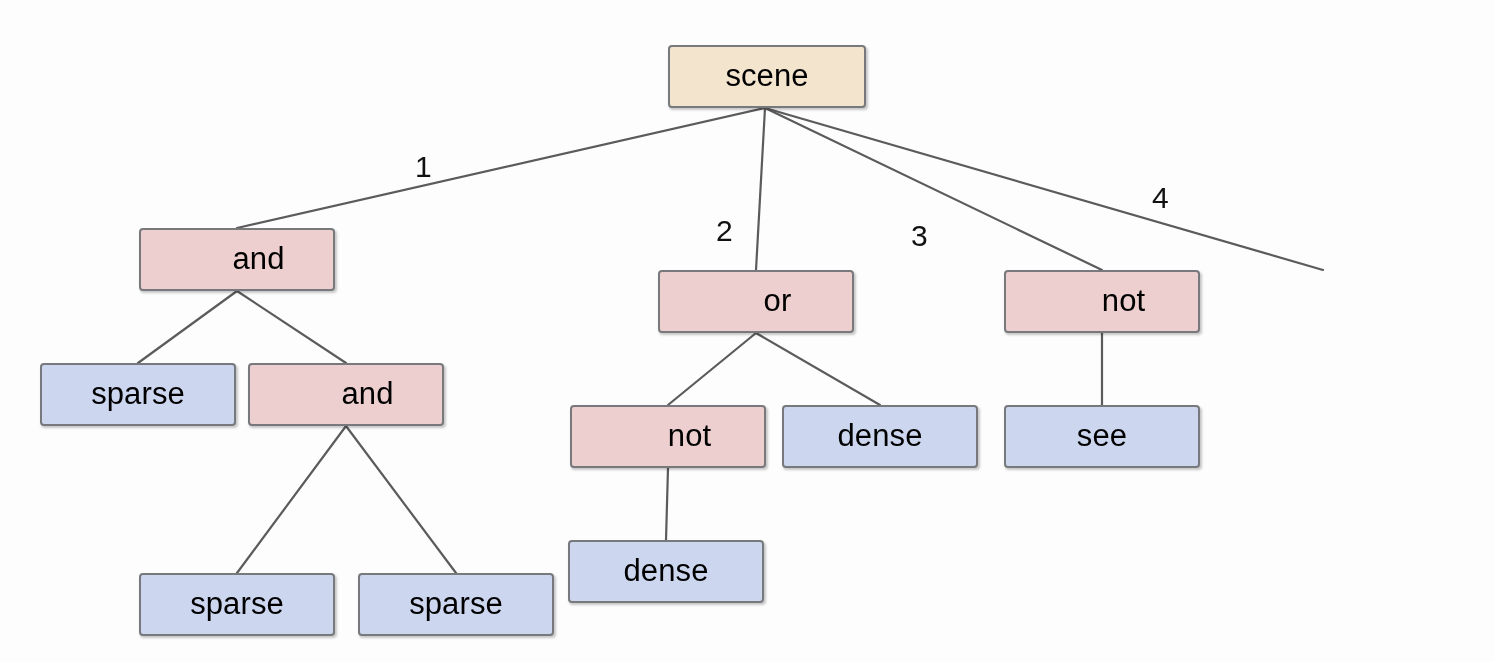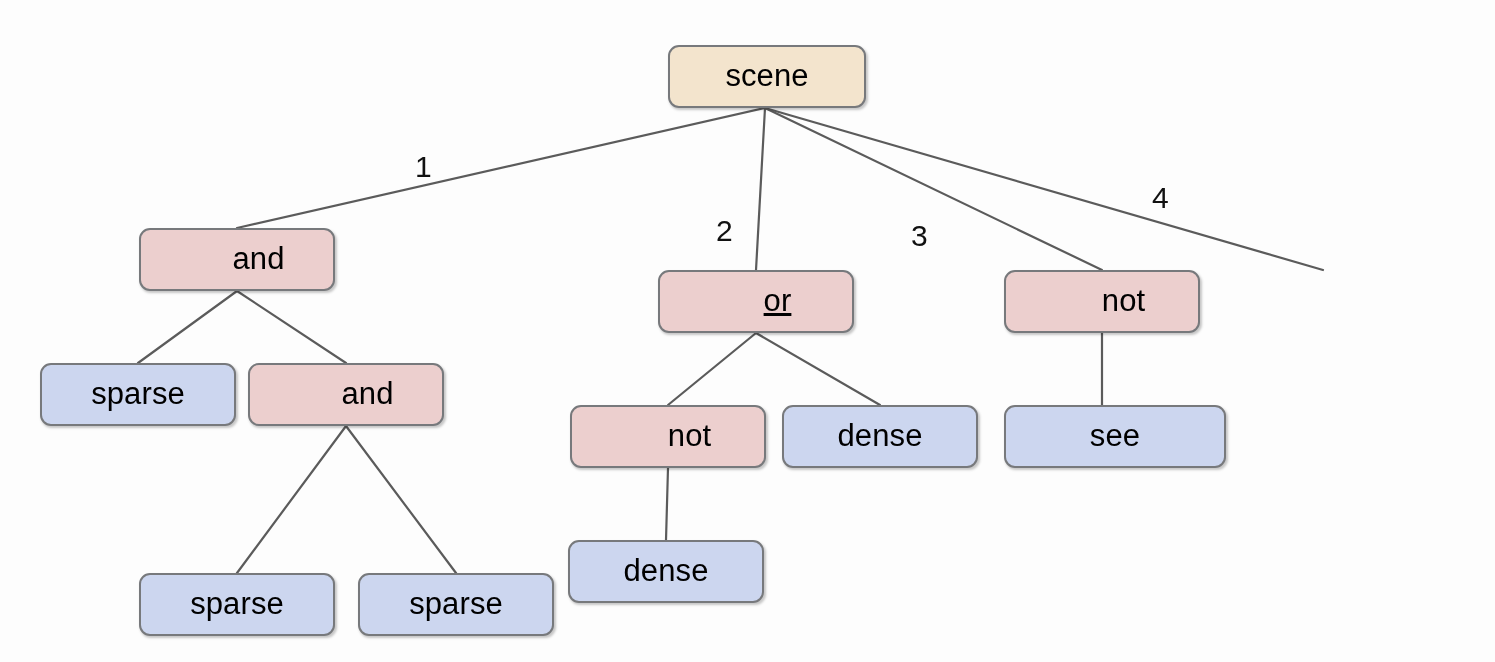--- a/index.html
+++ b/index.html
@@ -29,21 +29,21 @@
     top: 0;
     width: 1495px;
     height: 662px;
   }
   .node {
     position: absolute;
     box-sizing: border-box;
     display: flex;
     align-items: center;
     justify-content: center;
-    border-radius: 11px;
+    border-radius: 4px;
     border: 2px solid #77797c;
     box-shadow: 1.5px 2px 2.5px rgba(0,0,0,0.22);
     color: #000000;
     font-size: 31px;
     line-height: 1;
     letter-spacing: 0.1px;
     white-space: nowrap;
   }
   .node-label {
     display: block;
@@ -85,39 +85,39 @@
       <line x1="668" y1="468" x2="666" y2="540" stroke="#5b5b5b" stroke-width="2.2" stroke-linecap="round"></line>
       <line x1="1102" y1="333" x2="1102" y2="405" stroke="#5b5b5b" stroke-width="2.2" stroke-linecap="round"></line>
     </svg>
   <div id="node-layer">
       <div class="node root" style="left: 668px; top: 45px; width: 198px; height: 63px;">
         <span class="node-label">scene</span>
       </div>
       <div class="node op" style="left: 139px; top: 228px; width: 196px; height: 63px;">
         <span class="node-label">and</span>
       </div>
-      <div class="node op" style="left: 658px; top: 270px; width: 196px; height: 63px; text-decoration: underline;">
+      <div class="node op" style="left: 658px; top: 270px; width: 196px; height: 63px;">
         <span class="node-label">or</span>
       </div>
       <div class="node op" style="left: 1004px; top: 270px; width: 196px; height: 63px;">
         <span class="node-label">not</span>
       </div>
       <div class="node leaf" style="left: 40px; top: 363px; width: 196px; height: 63px;">
         <span class="node-label">sparse</span>
       </div>
       <div class="node op" style="left: 248px; top: 363px; width: 196px; height: 63px;">
         <span class="node-label">and</span>
       </div>
       <div class="node op" style="left: 570px; top: 405px; width: 196px; height: 63px;">
         <span class="node-label">not</span>
       </div>
       <div class="node leaf" style="left: 782px; top: 405px; width: 196px; height: 63px;">
         <span class="node-label">dense</span>
       </div>
-      <div class="node leaf" style="left: 1004px; top: 405px; width: 222px; height: 63px;">
+      <div class="node leaf" style="left: 1004px; top: 405px; width: 196px; height: 63px;">
         <span class="node-label">see</span>
       </div>
       <div class="node leaf" style="left: 139px; top: 573px; width: 196px; height: 63px;">
         <span class="node-label">sparse</span>
       </div>
       <div class="node leaf" style="left: 358px; top: 573px; width: 196px; height: 63px;">
         <span class="node-label">sparse</span>
       </div>
       <div class="node leaf" style="left: 568px; top: 540px; width: 196px; height: 63px;">
         <span class="node-label">dense</span>

